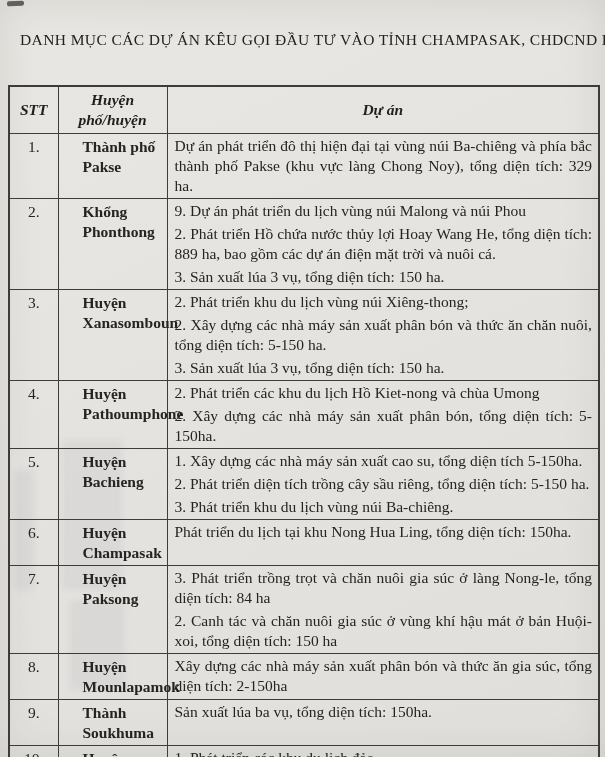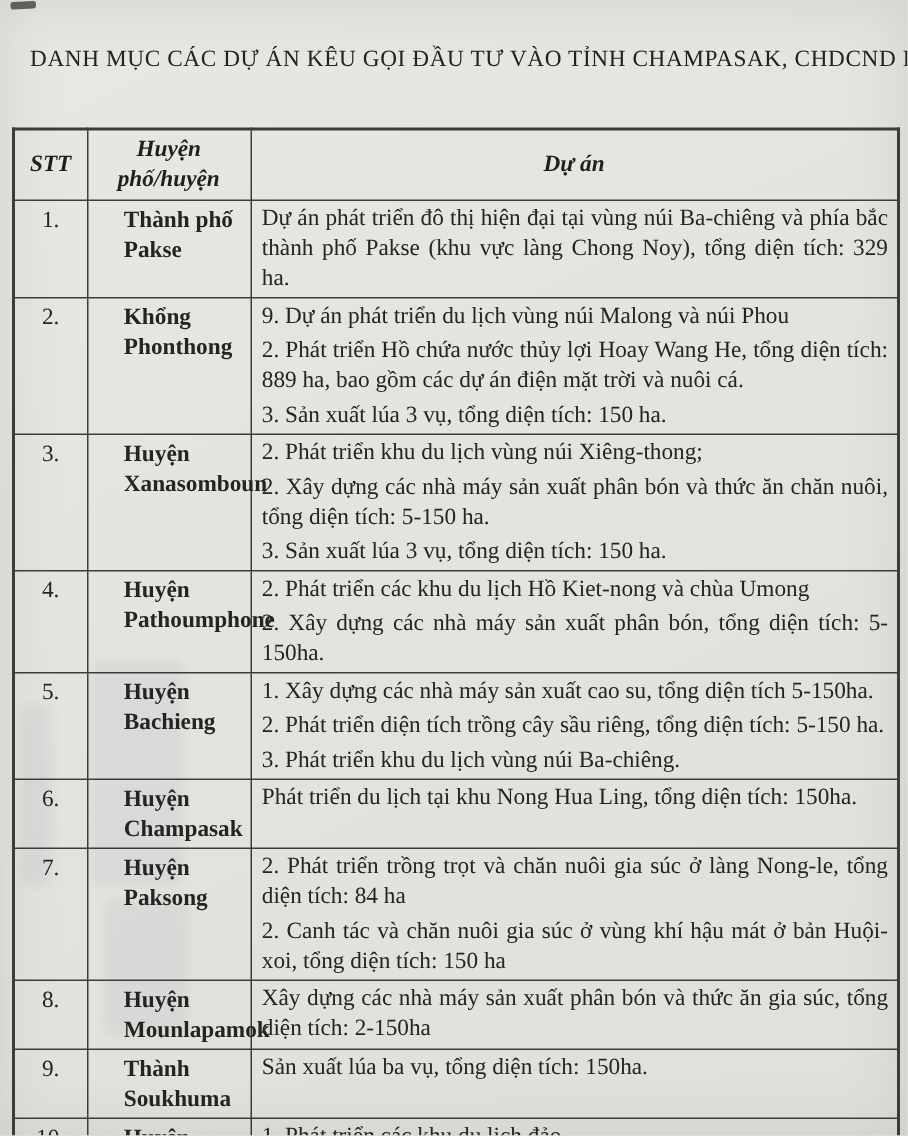--- a/index.html
+++ b/index.html
@@ -190,21 +190,21 @@
 Champasak</td>
     <td class="project">
             <p>Phát triển du lịch tại khu Nong Hua Ling, tổng diện tích: 150ha.</p>
           </td>
   </tr>
 
   <tr>
     <td class="stt">7.</td>
     <td class="district">Huyện Paksong</td>
     <td class="project">
-            <p>2. Phát triển trồng trọt và chăn nuôi gia súc ở làng Nong-le, tổng diện tích: 84 ha</p>
+            <p>3. Phát triển trồng trọt và chăn nuôi gia súc ở làng Nong-le, tổng diện tích: 84 ha</p>
             <p>2. Canh tác và chăn nuôi gia súc ở vùng khí hậu mát ở bản Huội-xoi, tổng diện tích: 150 ha</p>
           </td>
   </tr>
 
   <tr>
     <td class="stt">8.</td>
     <td class="district">Huyện
 Mounlapamok</td>
     <td class="project">
             <p>Xây dựng các nhà máy sản xuất phân bón và thức ăn gia súc, tổng diện tích: 2-150ha</p>

